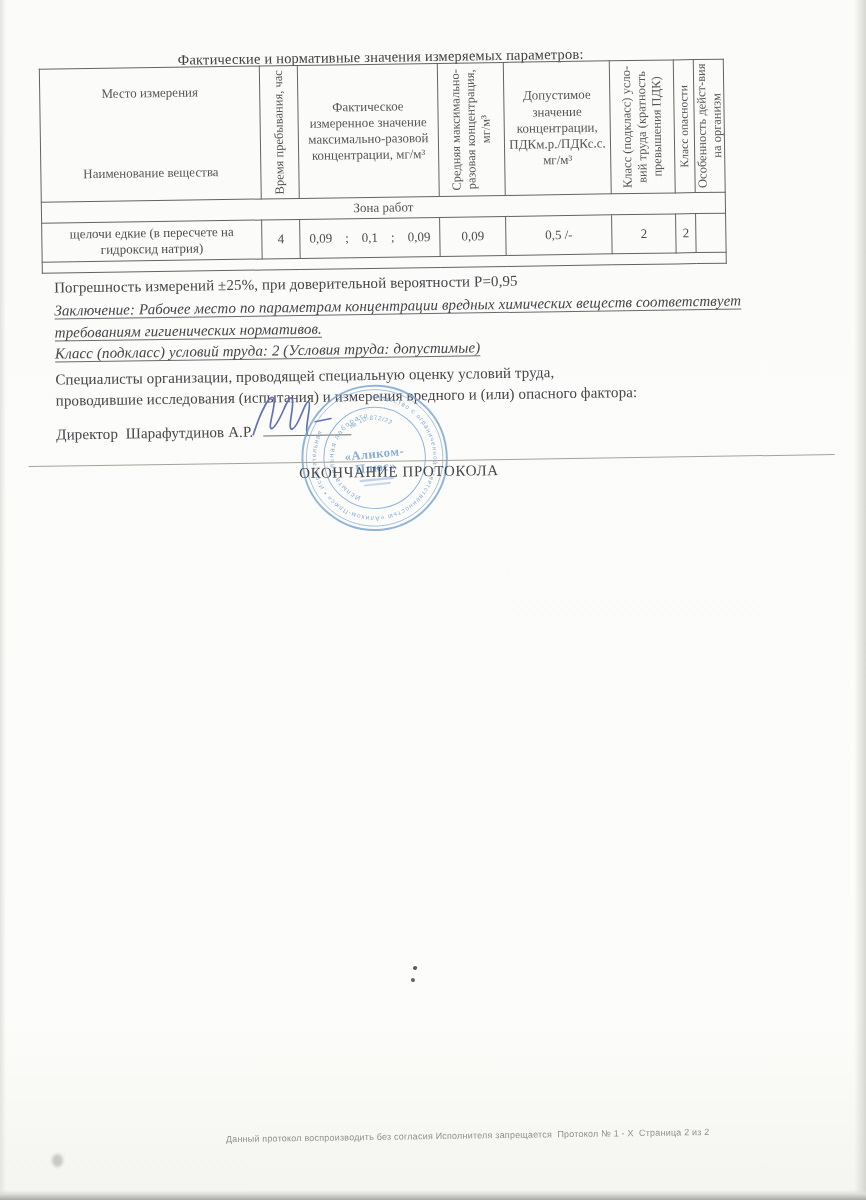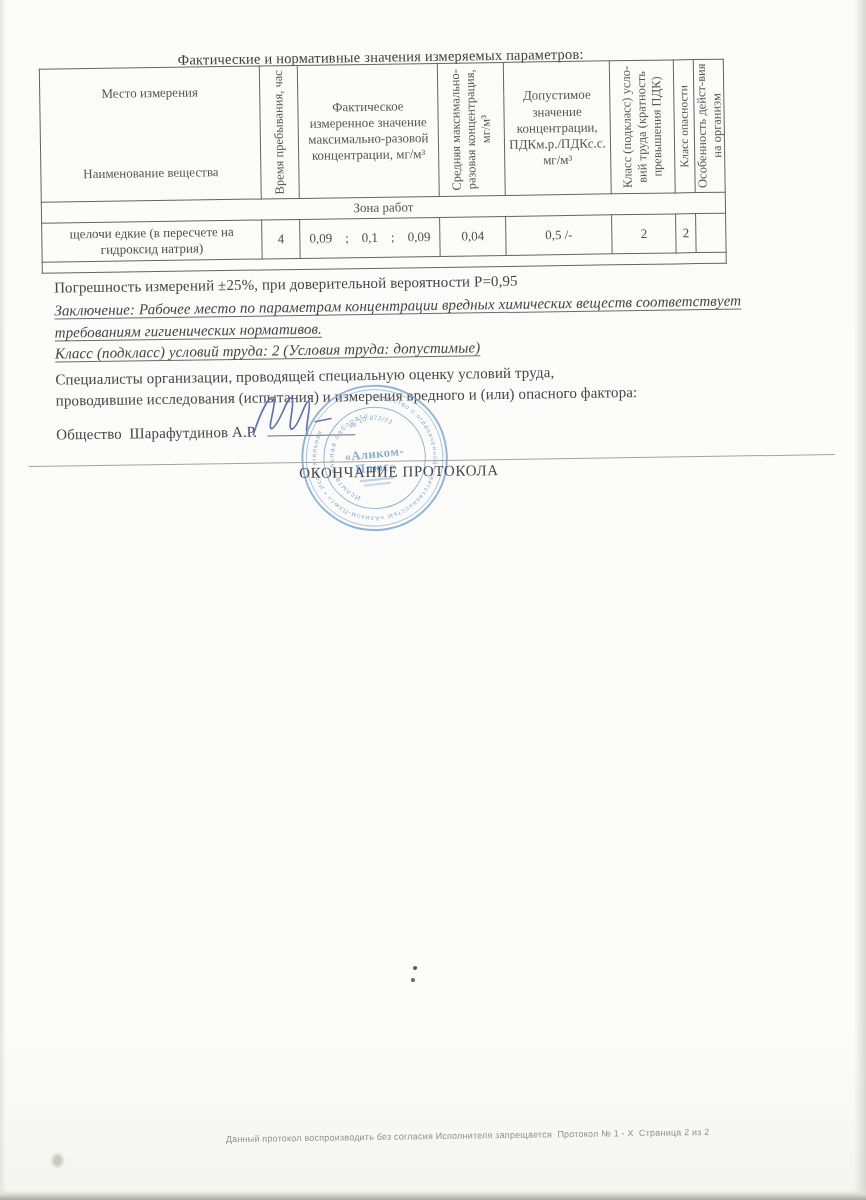--- a/index.html
+++ b/index.html
@@ -122,42 +122,42 @@
             </div>
       </td>
     </tr>
     <tr class="zone-row">
       <td colspan="8">Зона работ</td>
     </tr>
     <tr class="data-row">
       <td class="substance">щелочи едкие (в пересчете на гидроксид натрия)</td>
       <td>4</td>
       <td class="pre">0,09    ;    0,1    ;    0,09</td>
-      <td>0,04</td>
+      <td>0,09</td>
       <td class="pre">0,5 /-</td>
       <td>2</td>
       <td>2</td>
       <td></td>
     </tr>
     <tr class="tail-row">
       <td colspan="8"></td>
     </tr>
   </tbody>
     </table>
 
   <div class="line" style="top:274px">Погрешность измерений ±25%, при доверительной вероятности Р=0,95</div>
   <div class="line it" style="top:297px">Заключение: Рабочее место по параметрам концентрации вредных химических веществ соответствует</div>
   <div class="line it" style="top:319px">требованиям гигиенических нормативов.</div>
   <div class="line it" style="top:340px">Класс (подкласс) условий труда: 2 (Условия труда: допустимые)</div>
 
   <div class="line" style="top:366px">Специалисты организации, проводящей специальную оценку условий труда,</div>
   <div class="line" style="top:387px">проводившие исследования (испытания) и измерения вредного и (или) опасного фактора:</div>
 
   <div class="line" style="top:419px">
-    <span>Общество</span>&nbsp;
+    <span>Директор</span>&nbsp;
     <span>Шарафутдинов А.Р.</span>
     <span class="sigline"></span>
   </div>
 
   <svg class="sig" viewBox="0 0 100 52">
     <path d="M 8 46 C 16 22, 26 4, 29 10 C 32 16, 21 42, 27 40 C 35 36, 43 6, 47 10
              C 51 14, 41 42, 47 41 C 54 39, 60 12, 64 14 C 67 16, 59 42, 62 46" fill="none" stroke="#6272b8" stroke-width="1.7" stroke-linecap="round"></path>
     <path d="M 70 34 L 86 31" fill="none" stroke="#6272b8" stroke-width="1.4" stroke-linecap="round"></path>
   </svg>
 

